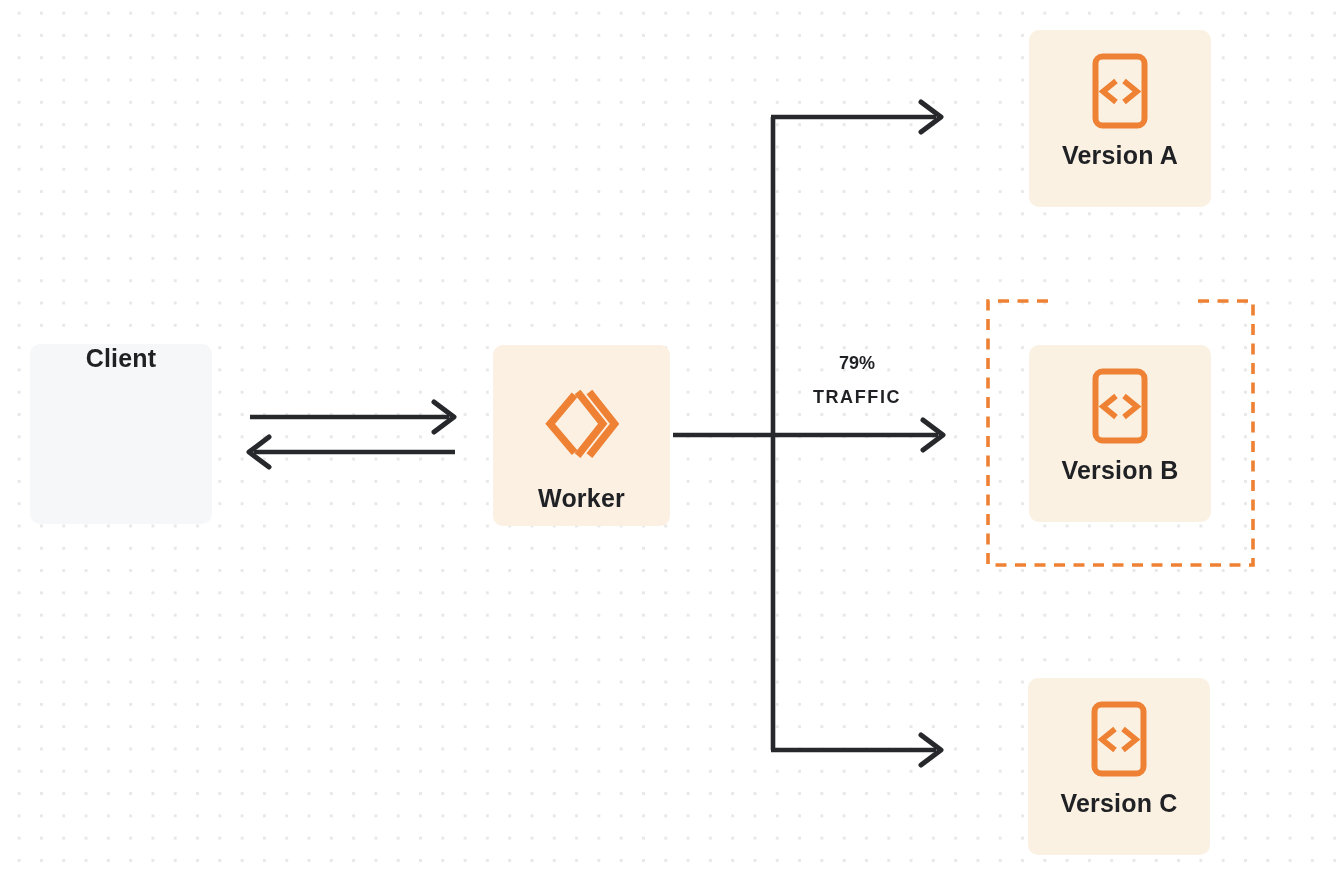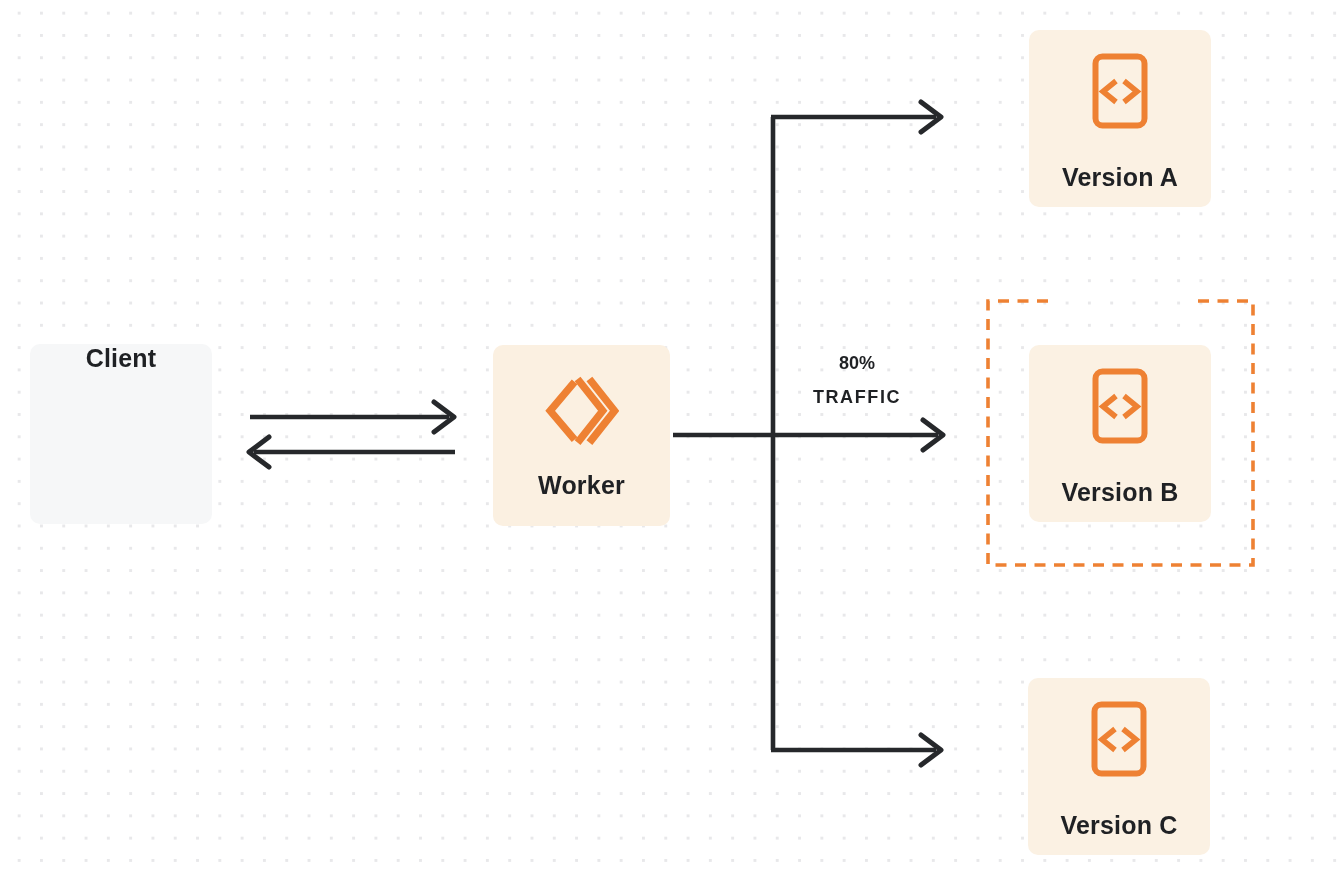--- a/index.html
+++ b/index.html
@@ -67,29 +67,29 @@
     color:var(--text);
     letter-spacing:0.2px;
   }
   .client-node{
     left:30px;top:344px;width:182px;height:180px;
     background:var(--gray);
   }
   .worker-node{
     left:493px;top:345px;width:177px;height:181px;
     background:var(--peach-worker);
-    padding-top:31px;
+    padding-top:44px;
   }
   .worker-node .node-label{margin-top:21px;}
   .version-node{
     width:182px;height:177px;
     background:var(--peach);
     padding-top:23px;
   }
-  .version-node .node-label{margin-top:34px;}
+  .version-node .node-label{margin-top:12px;}
   .version-a{left:1029px;top:30px;}
   .version-b{left:1029px;top:345px;}
   .version-c{left:1028px;top:678px;}
   .icon-stroke{
     stroke:var(--accent);
     fill:none;
     stroke-linecap:butt;
     stroke-linejoin:miter;
   }
   .deployed-label{
@@ -173,17 +173,17 @@
     <svg width="56" height="76" viewBox="0 0 56 76">
       <rect class="icon-stroke" stroke-width="6" x="3.5" y="3.5" width="49" height="69" rx="7"></rect>
       <path class="icon-stroke" stroke-width="5.5" d="M24 28 L11 38.5 L24 49"></path>
       <path class="icon-stroke" stroke-width="5.5" d="M32 28 L45 38.5 L32 49"></path>
     </svg>
     <div class="node-label">Version C</div>
   </div>
 
 
   <div class="traffic-label">
-    <div class="traffic-percent">80%</div>
+    <div class="traffic-percent">79%</div>
     <div class="traffic-word">TRAFFIC</div>
   </div>
 
 </div>
 
 </body></html>

